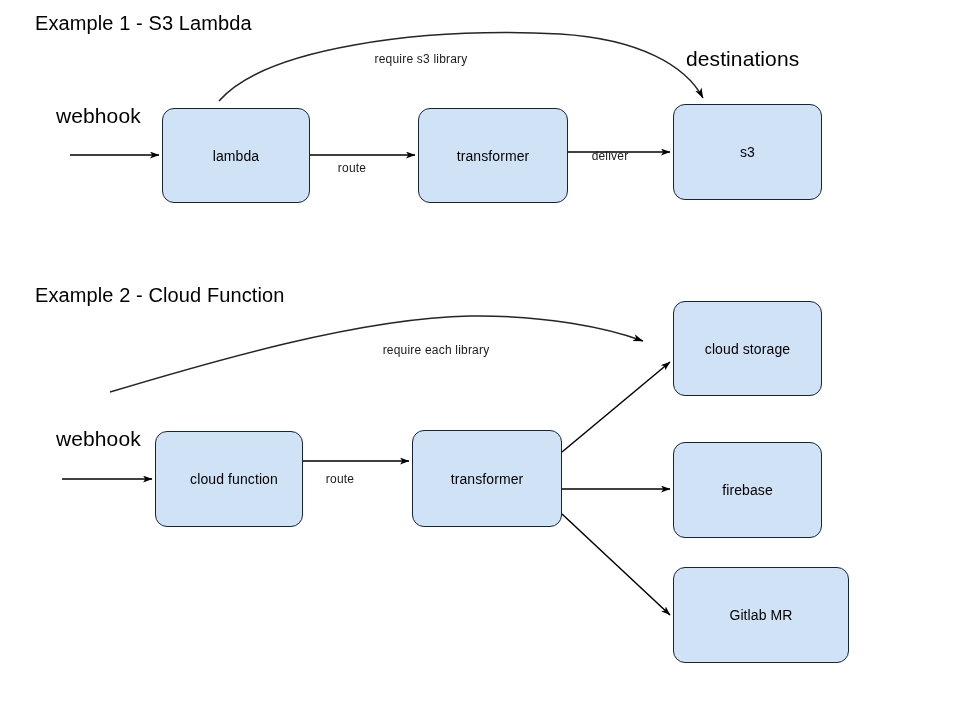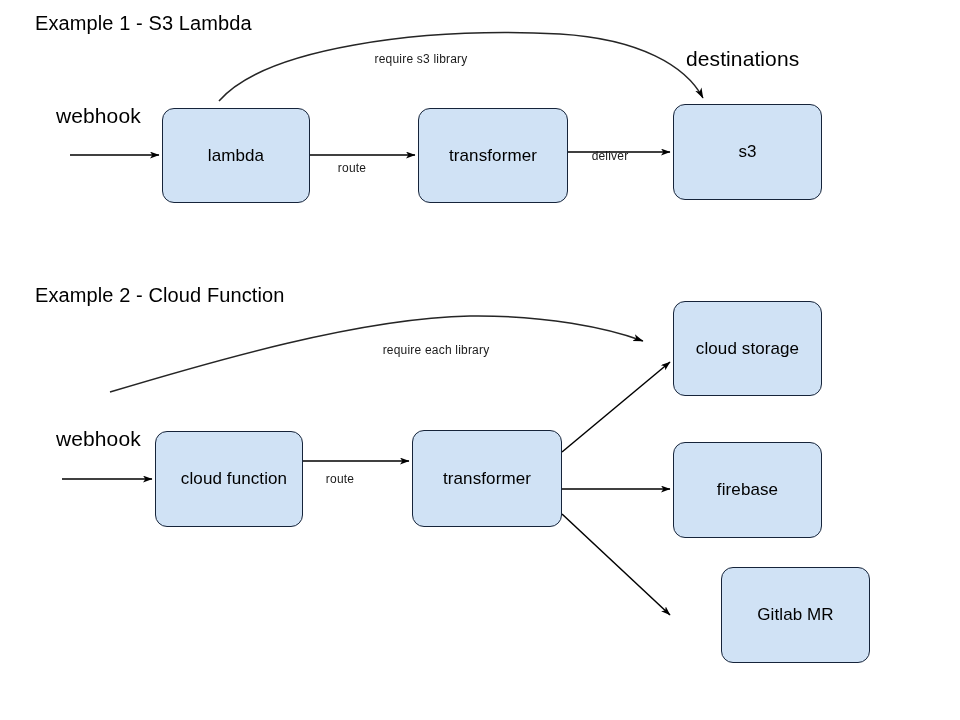--- a/index.html
+++ b/index.html
@@ -34,21 +34,21 @@
     position: absolute;
     background: #d0e2f5;
     border: 1.4px solid #16243a;
     border-radius: 12px;
     box-sizing: border-box;
     display: flex;
     align-items: center;
     justify-content: center;
   }
   .node-label {
-    font-size: 17px;
+    font-size: 14px;
     color: #000000;
     text-align: center;
     white-space: nowrap;
     letter-spacing: 0.1px;
   }
   .edge-label {
     position: absolute;
     font-size: 12px;
     color: #1a1a1a;
     white-space: nowrap;
@@ -134,19 +134,19 @@
 </div>
 
 <div class="node" style="left:673px; top:301px; width:149px; height:95px;">
   <span class="node-label">cloud storage</span>
 </div>
 
 <div class="node" style="left:673px; top:442px; width:149px; height:96px;">
   <span class="node-label">firebase</span>
 </div>
 
-<div class="node" style="left:673px; top:567px; width:149px; height:96px;margin-left:48px;">
+<div class="node" style="left:673px; top:567px; width:176px; height:96px;">
   <span class="node-label">Gitlab MR</span>
 </div>
 
 <div class="edge-label" style="left:340px; top:479px;">route</div>
 
 <div class="edge-label" style="left:436px; top:350px;">require each library</div>
 
 </body></html>

